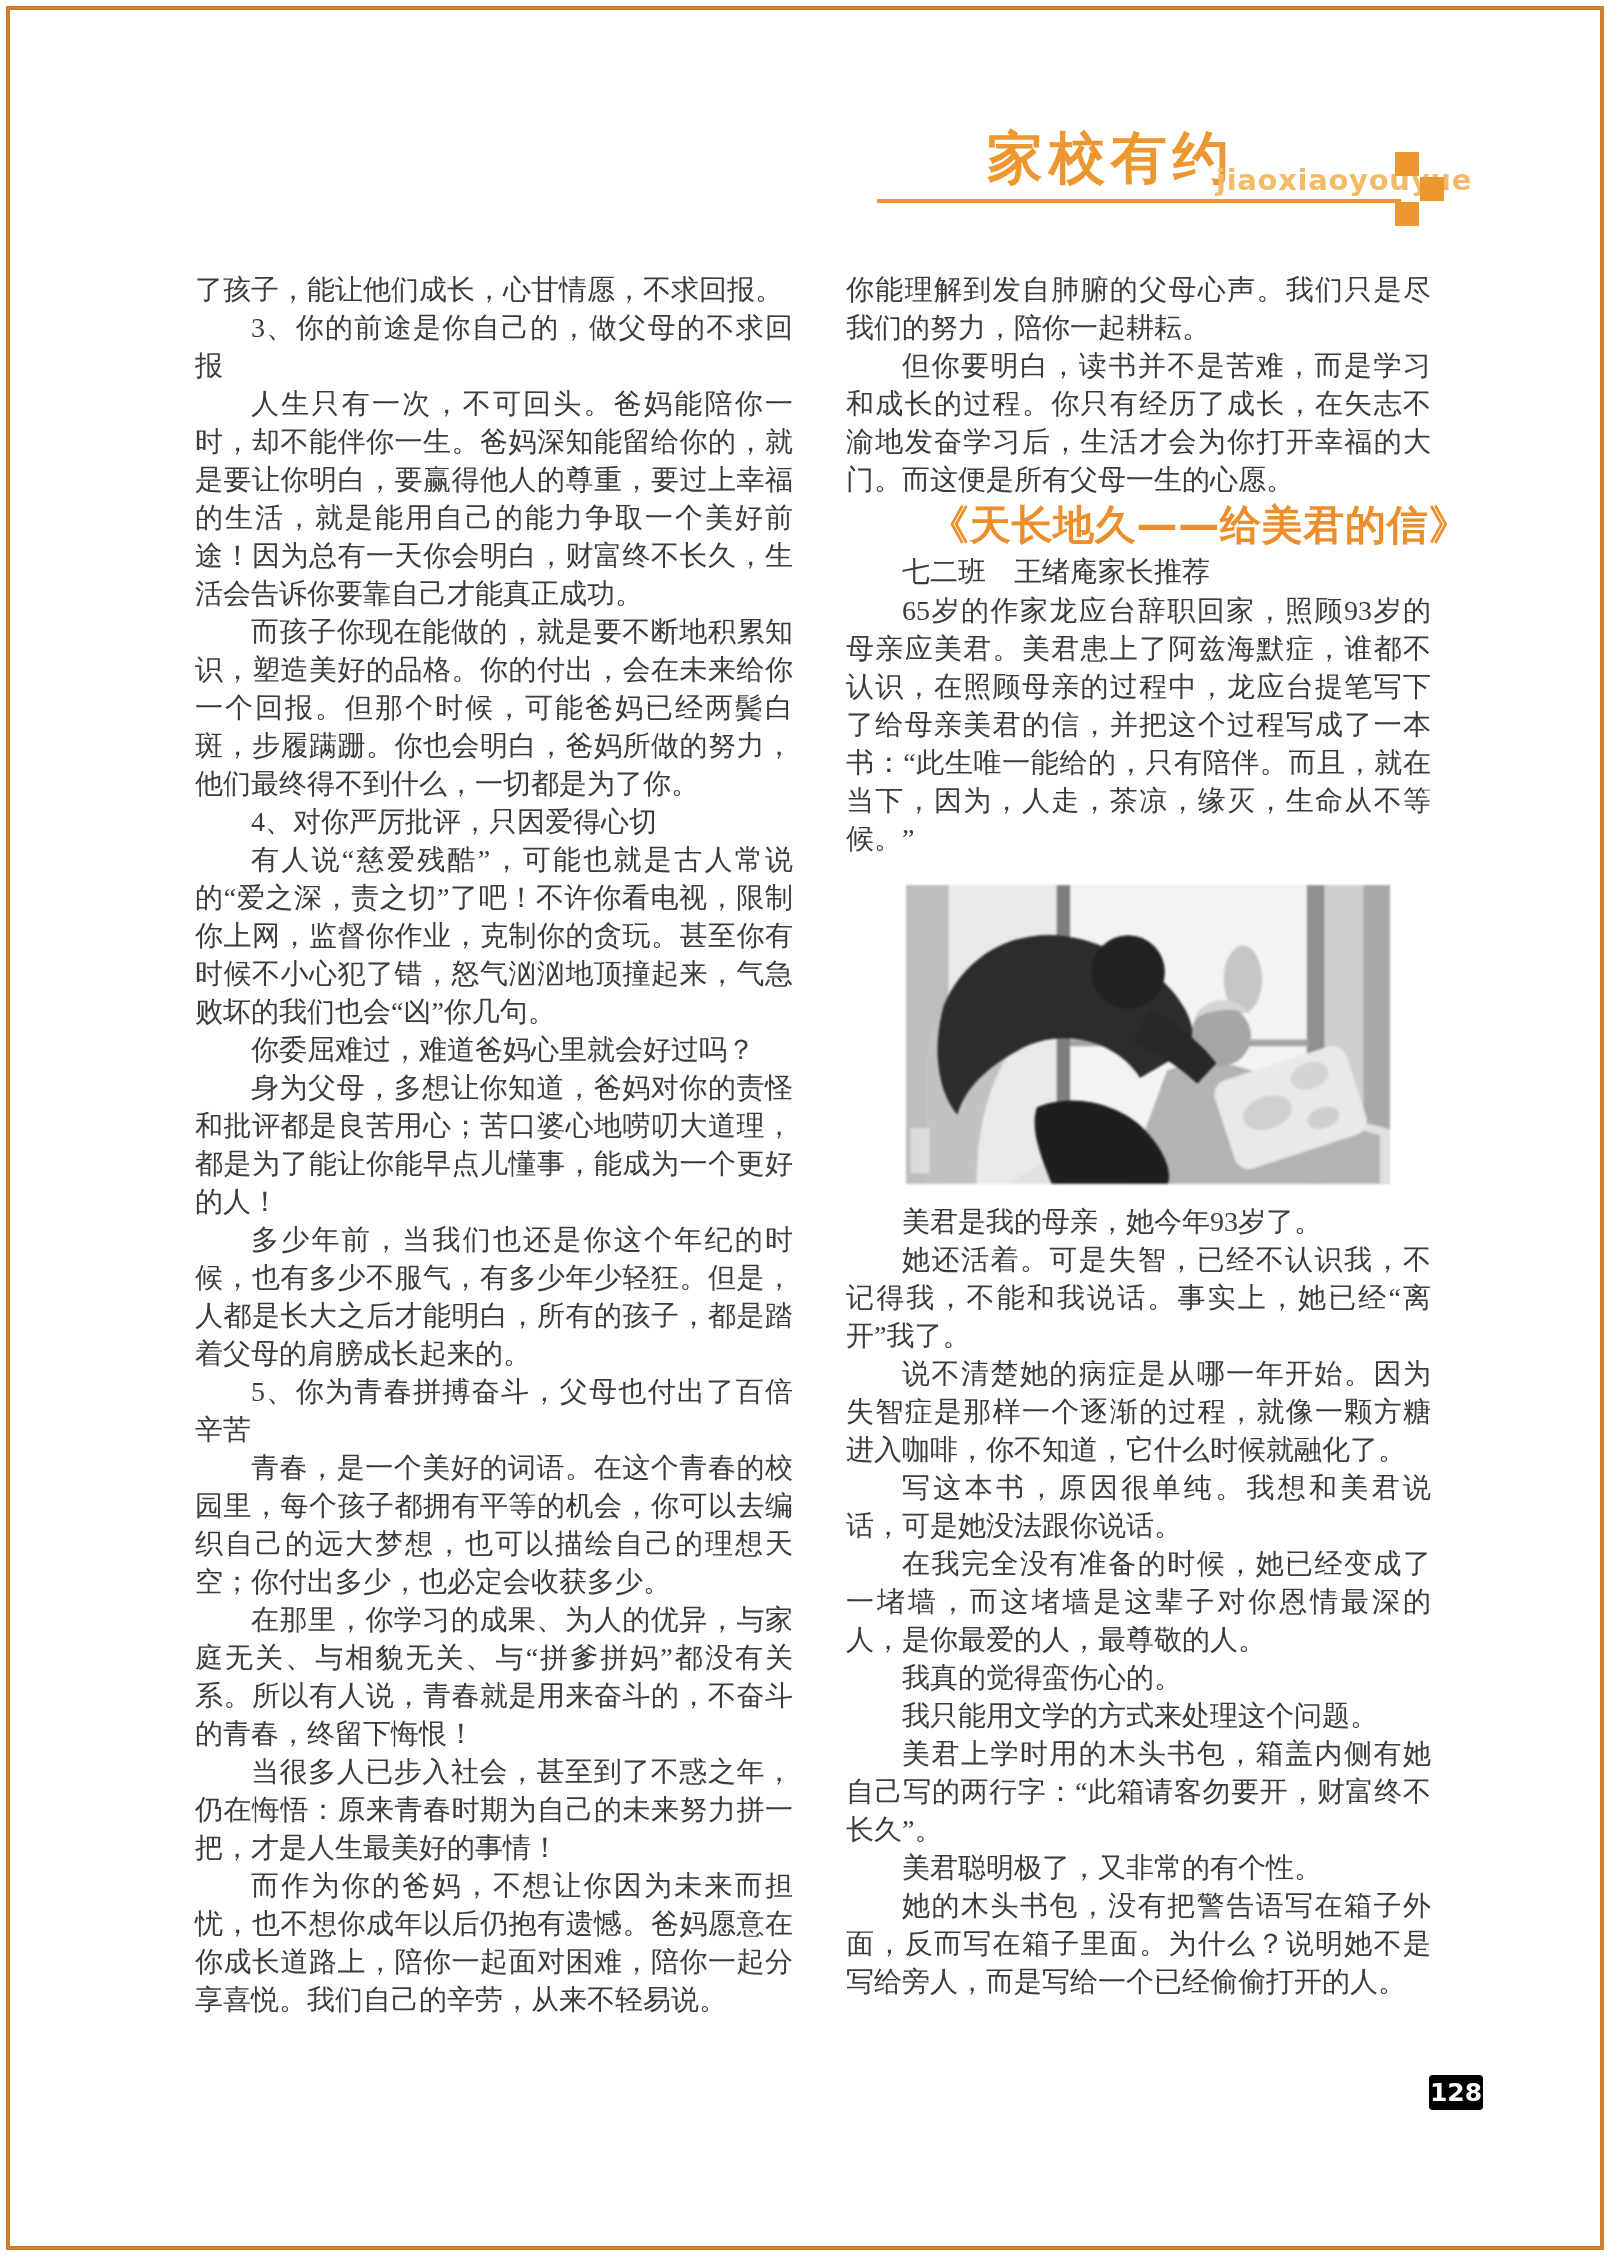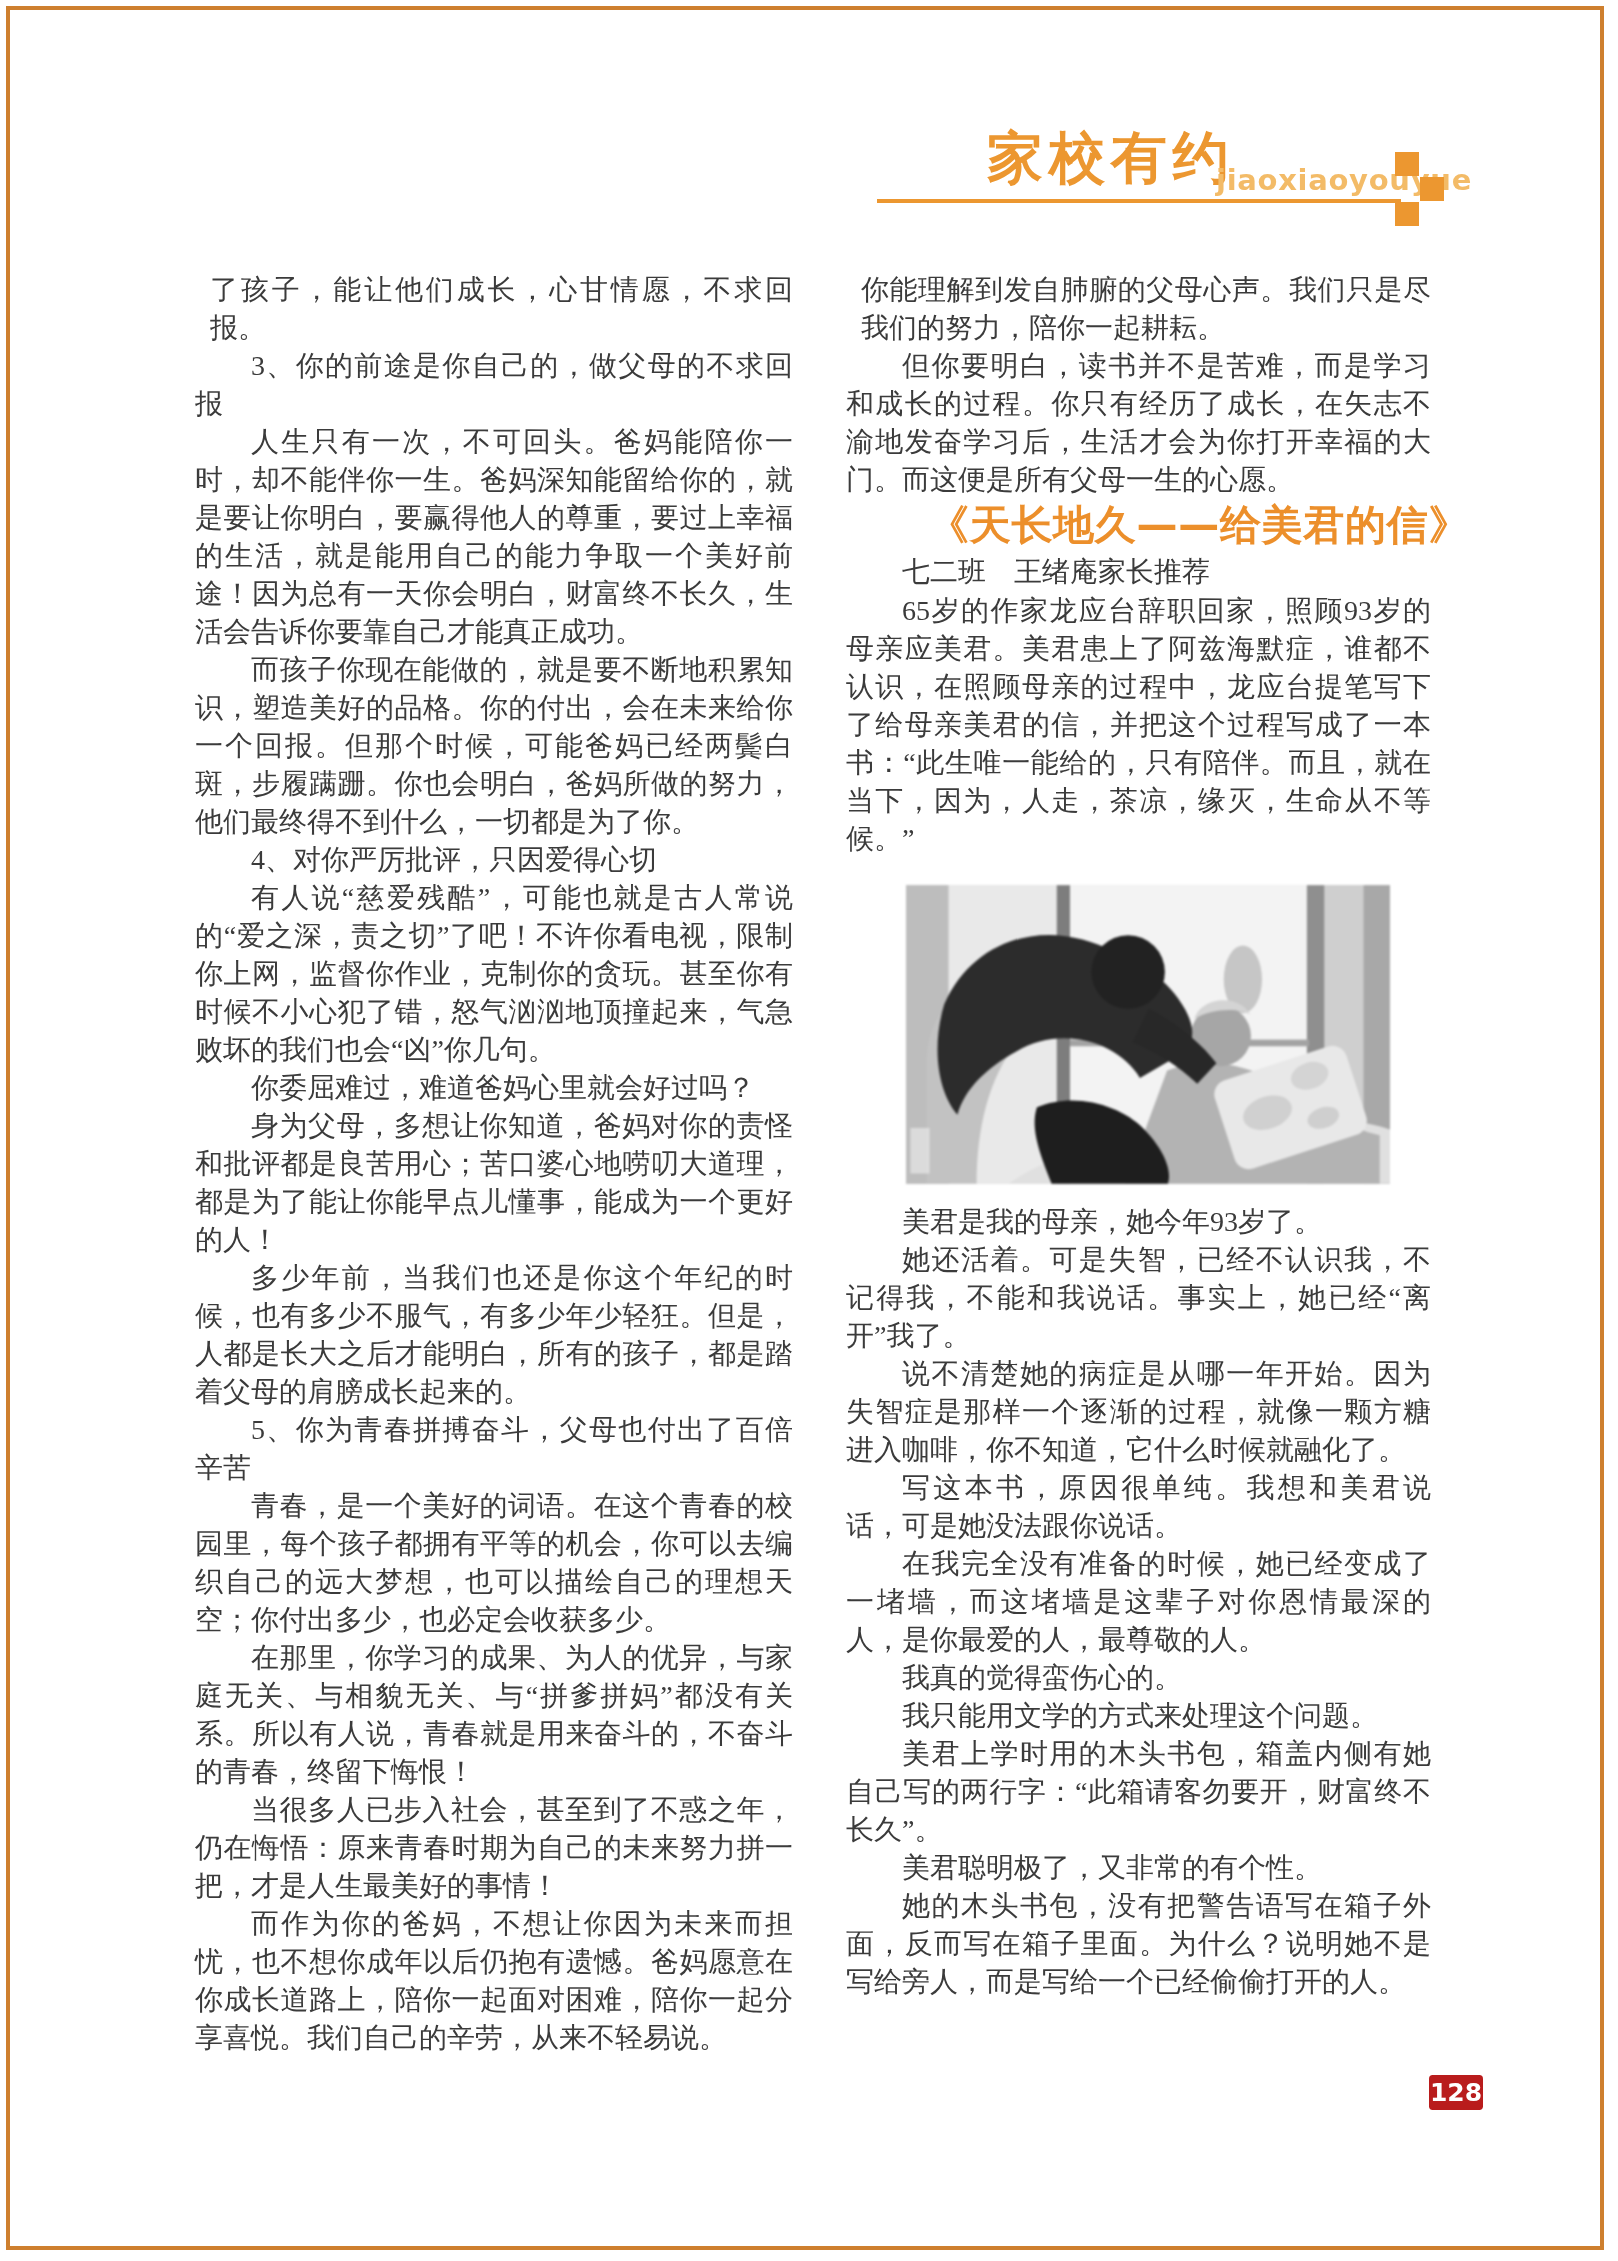--- a/index.html
+++ b/index.html
@@ -39,21 +39,21 @@
   .sq3{left:1395px;top:202px;}
   
   .col{
     position:absolute;top:271px;
     font-size:28px;line-height:38px;
     text-align:justify;
   }
   .col-left{left:195px;width:598px;}
   .col-right{left:846px;width:585px;}
   .col p{margin:0;text-indent:2em;}
-  .col p.noindent{text-indent:0;margin-left:15px;}
+  .col p.noindent{text-indent:0;}
   
   .art-title{
     margin:25px 0 4.4px 0;
     font-family:"DejaVu Sans",sans-serif;
     font-weight:bold;font-size:41px;line-height:53px;
     color:#ec8f2b;text-align:center;text-indent:0;
     letter-spacing:0.7px;white-space:nowrap;
   }
   .art-byline{
     margin:10.3px 0 14.7px 0;
@@ -63,21 +63,21 @@
   
   .photo{
     display:block;
     margin:26.5px 0 19px 60px;
     width:484px;height:299px;
   }
   .photo svg{width:100%;height:100%;filter:blur(1px) saturate(0);}
   
   .page-badge{
     position:absolute;left:1429px;top:2075px;width:54px;height:35px;
-    background:#b91c1c;color:#ffffff;border-radius:3.7px;
+    background:#000000;color:#ffffff;border-radius:3.7px;
     font-family:"DejaVu Sans",sans-serif;font-weight:bold;font-size:25px;
     display:flex;align-items:center;justify-content:center;
   }
 </style>
 </head>
 <body>
 
 <div class="frame"></div>
 
 <div class="hdr-title">家校有约</div>

